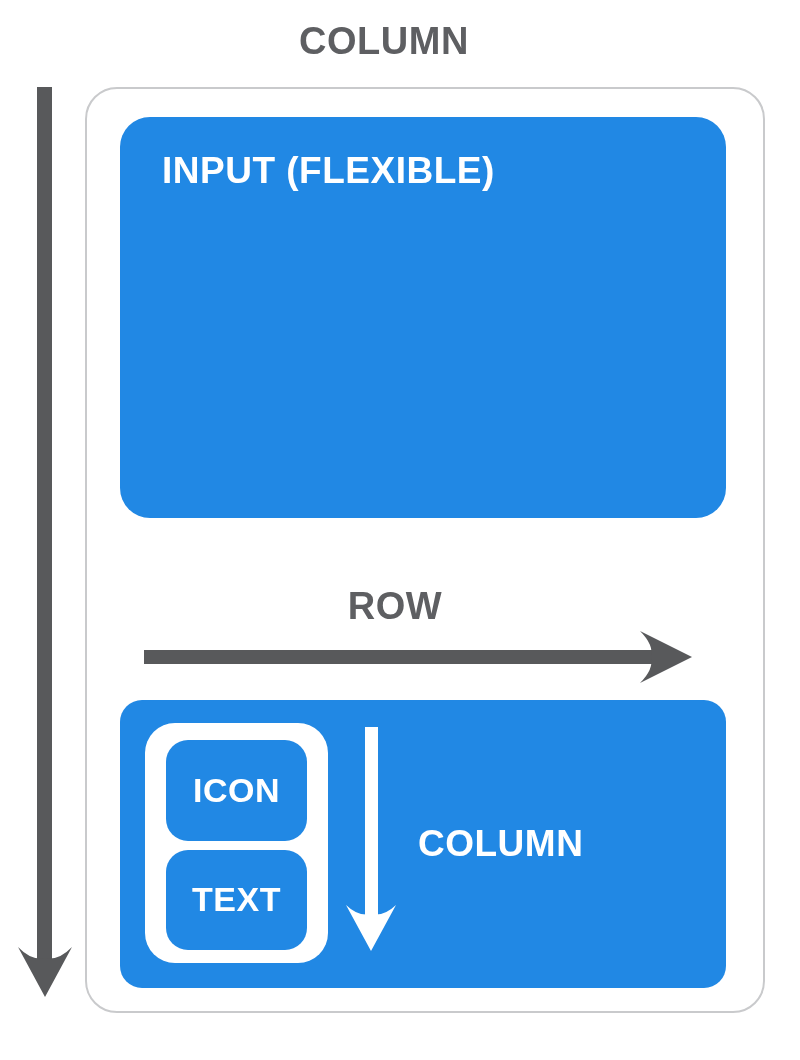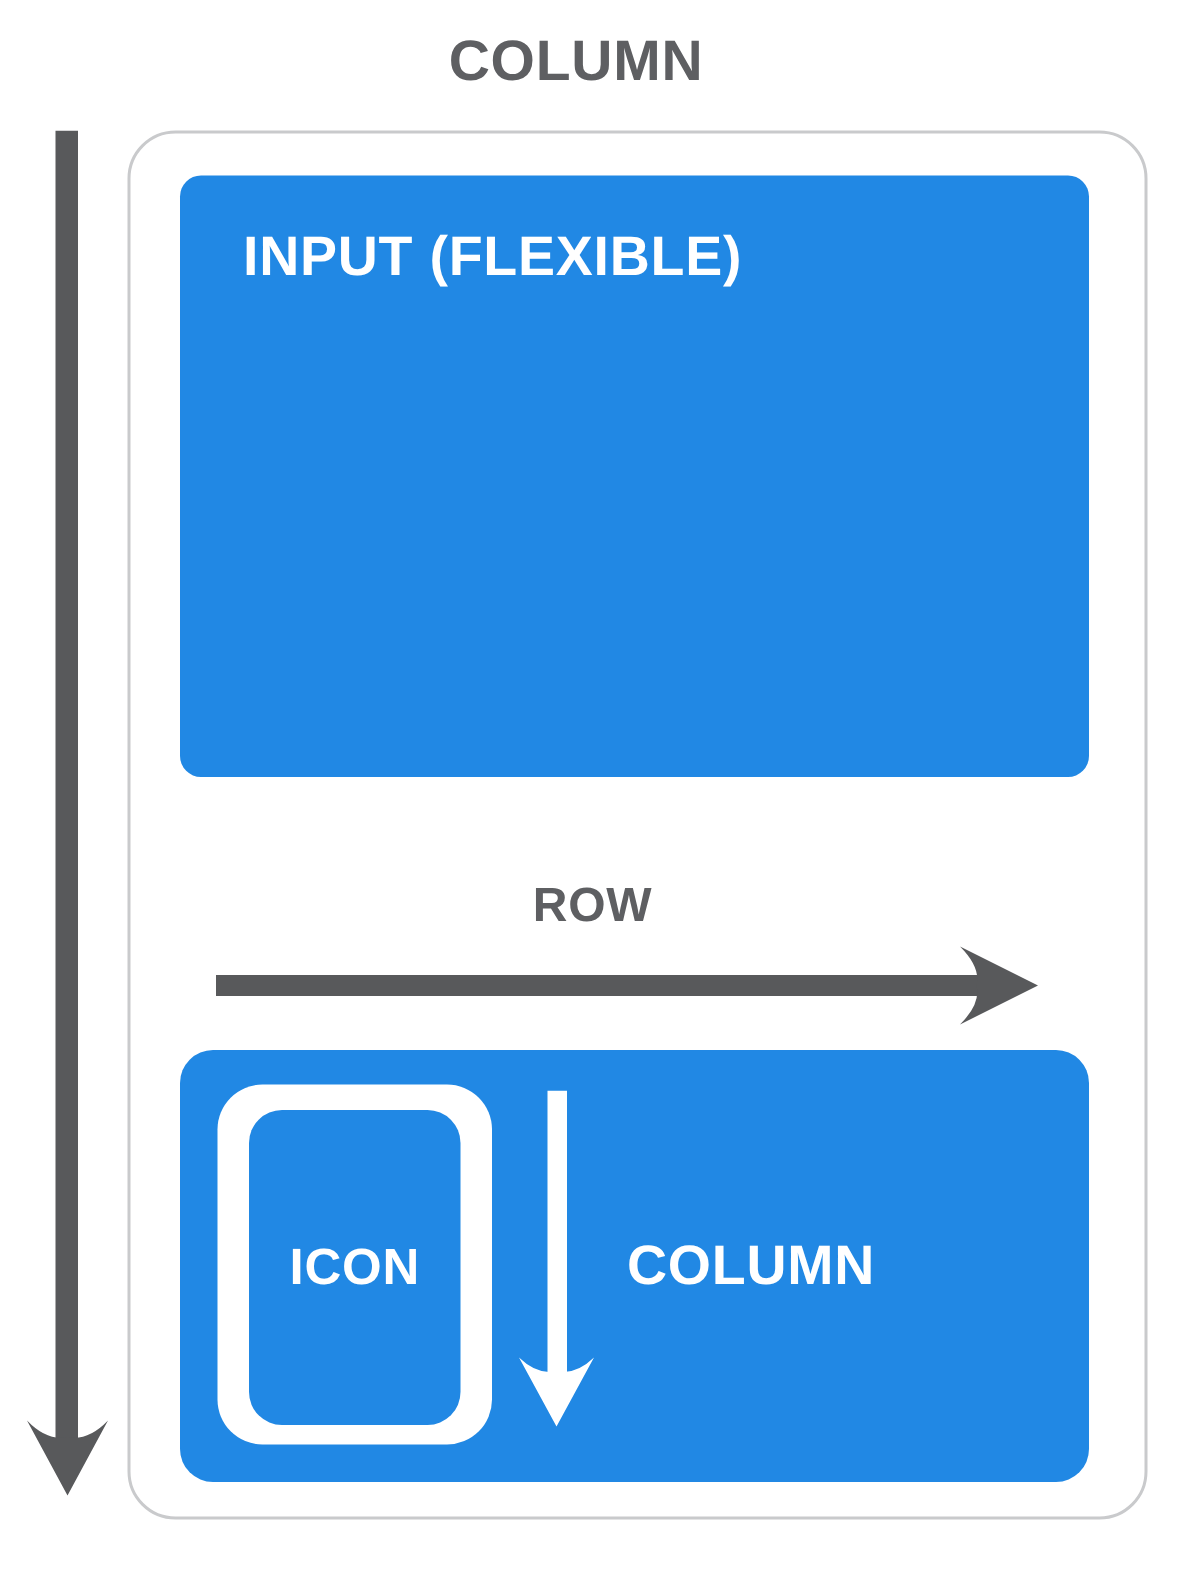--- a/index.html
+++ b/index.html
@@ -36,33 +36,33 @@
     width: 680px; height: 926px;
     background: var(--white);
     border: 2px solid var(--container-border);
     border-radius: 32px;
   }
 
   .input-box {
     left: 33px; top: 28px;
     width: 606px; height: 401px;
     background: var(--primary-blue);
-    border-radius: 14px;
+    border-radius: 30px;
   }
   .input-box .box-label {
     position: absolute; left: 42px; top: 33px;
     font-size: 37px; font-weight: bold;
     letter-spacing: 0.5px;
     color: var(--white);
   }
 
   .row-label {
     left: 0; top: 496px; width: 616px;
     text-align: center;
-    font-size: 32px; font-weight: bold;
+    font-size: 38px; font-weight: bold;
     letter-spacing: 0.5px;
     color: var(--label-gray);
   }
 
   .arrow-row { left: 57px; top: 541px; }
   .arrow-row .shape { fill: var(--arrow-gray); }
 
   .row-content-box {
     left: 33px; top: 611px;
     width: 606px; height: 288px;
@@ -122,20 +122,21 @@
 
     <svg class="abs arrow-row" width="550" height="54" viewBox="0 0 550 54" aria-hidden="true">
       <rect class="shape" x="0" y="20" width="508" height="14"></rect>
       <path class="shape" d="M548 27 L496 1 Q510 15 507 27 Q510 39 496 53 Z"></path>
     </svg>
 
     <div class="abs row-content-box">
 
       <div class="abs icon-text-frame">
         <div class="chip">ICON</div>
+        <div class="chip">TEXT</div>
       </div>
 
       <svg class="abs arrow-column-inner" width="54" height="226" viewBox="0 0 54 226" aria-hidden="true">
         <rect class="shape" x="21" y="0" width="13" height="190"></rect>
         <path class="shape" d="M27 224 L2 178 Q14.5 190 27 187 Q39.5 190 52 178 Z"></path>
       </svg>
 
       <div class="abs inner-column-label">COLUMN</div>
     </div>
 

